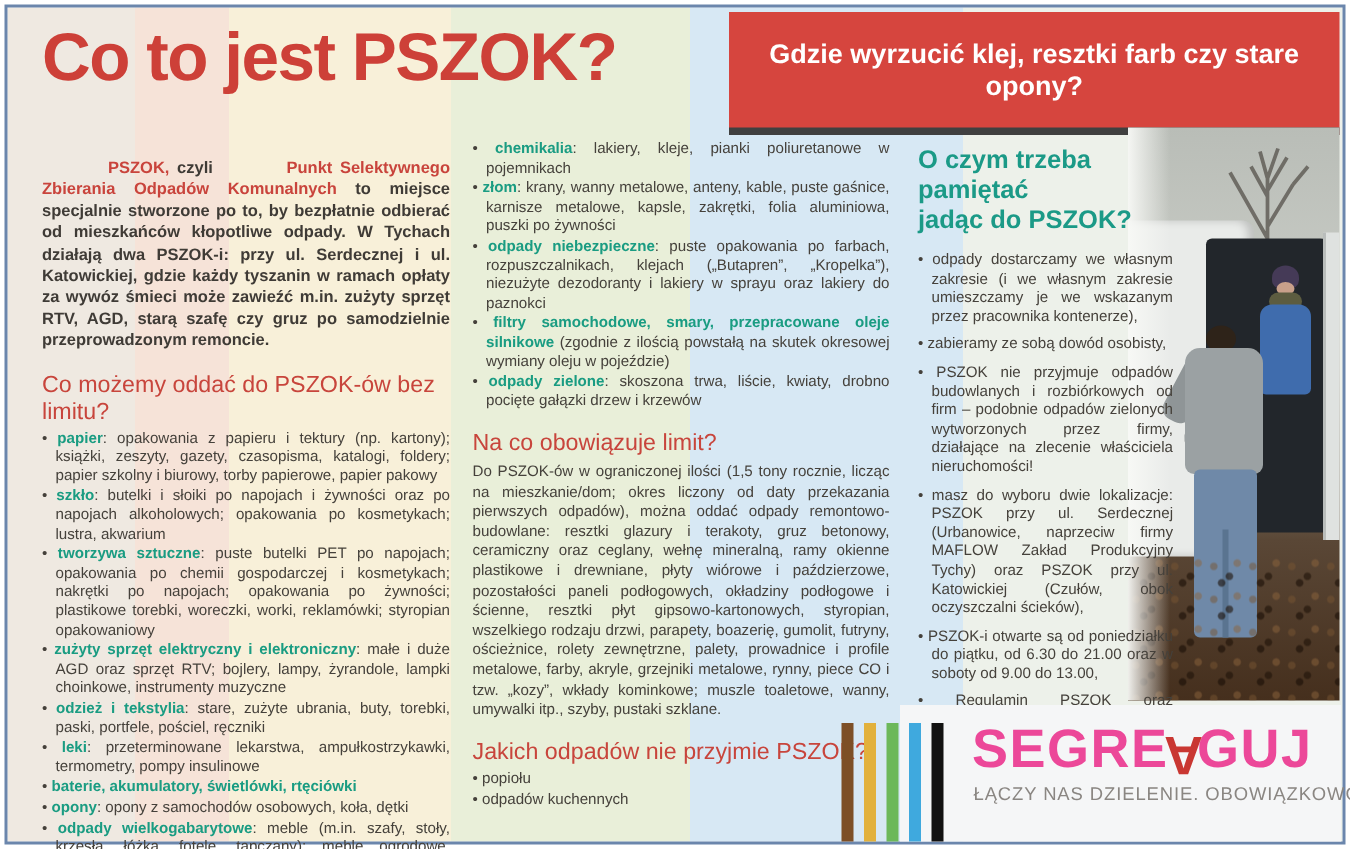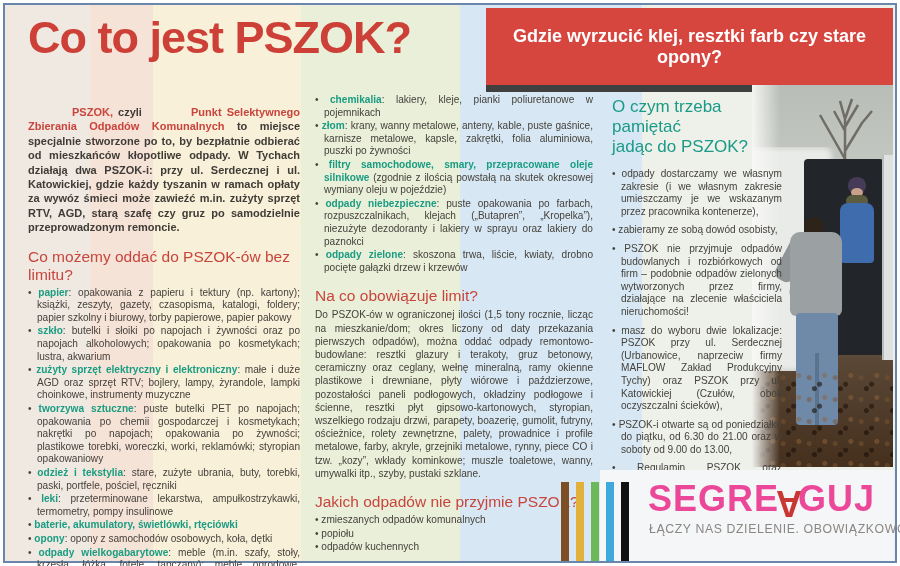--- a/index.html
+++ b/index.html
@@ -10,33 +10,33 @@
     background:linear-gradient(90deg,
       #efe9e1 0,#efe9e1 85px,
       #f6e3d8 85px,#f6e3d8 148px,
       #f8f0d9 148px,#f8f0d9 296px,
       #e9efd9 296px,#e9efd9 455px,
       #d7e8f4 455px,#d7e8f4 637px,
       #edf1ea 637px,#edf1ea 100%);}
   .title{position:absolute;left:28px;top:12px;font-size:45px;font-weight:bold;
          color:#cd4038;letter-spacing:-1px;}
   .banner{position:absolute;left:486px;top:8px;width:407px;height:77px;background:#d6453e;
-          border-bottom:7px solid #404040;display:flex;flex-direction:column;justify-content:center;
+          border-bottom:5px solid #404040;display:flex;flex-direction:column;justify-content:center;
           align-items:center;text-align:center;color:#fff;}
   .banner .l1{font-size:18px;font-weight:bold;}
   .banner .l2{font-size:13.5px;font-weight:bold;margin-top:4px;}
   .col{position:absolute;color:#45413b;}
   .col-left{left:28px;top:94px;width:272px;}
   .col-mid{left:315px;top:94px;width:278px;}
   .col-right{left:612px;top:97px;width:170px;}
   .intro{font-size:11px;font-weight:bold;line-height:14.4px;text-align:justify;color:#3f3b36;}
   .seg-red{color:#c9443c;padding-left:44px;}
   .seg-dark{color:#3f3b36;}
   .h-red{font-size:15.5px;font-weight:normal;color:#c8453c;margin:13px 0 3px 0;}
-  .h-teal{font-size:17px;font-weight:normal;color:#1b9a87;line-height:20px;margin:0 0 11px 0;}
+  .h-teal{font-size:17px;font-weight:bold;color:#1b9a87;line-height:20px;margin:0 0 11px 0;}
   ul.doc-list{list-style:none;margin:0;padding:0;font-size:10.1px;line-height:12.6px;
       text-align:justify;}
   ul.doc-list li{padding-left:9px;text-indent:-9px;margin:0 0 1px 0;}
   ul.space li{margin-bottom:6px;text-align:justify;}
   .term{color:#1a9c82;font-weight:bold;}
   .para{font-size:10.1px;line-height:13.2px;text-align:justify;margin:0;}
   .link{color:#0b9e5f;font-weight:bold;cursor:pointer;}
   
   .photo{position:absolute;left:752px;top:85px;width:141px;height:382px;overflow:hidden;
      background:linear-gradient(#b9bdb7 0%,#c7cac4 28%,#b7b3ab 42%,#8a8276 55%,#5a4736 72%,#452f1d 100%);}
@@ -109,43 +109,42 @@
     <div class="ground-tex"></div>
     <div class="photo-fade"></div>
   </div>
 
   <div class="col col-left">
     <p class="intro" id="intro"><span class="seg-red">PSZOK,</span><span class="seg-dark"> czyli </span><span class="seg-red">Punkt Selektywnego Zbierania Odpadów Komunalnych</span><span class="seg-dark"> to miejsce specjalnie stworzone po to, by bezpłatnie odbierać od mieszkańców kłopotliwe odpady. W Tychach działają dwa PSZOK-i: przy ul. Serdecznej i ul. Katowickiej, gdzie każdy tyszanin w ramach opłaty za wywóz śmieci może zawieźć m.in. zużyty sprzęt RTV, AGD, starą szafę czy gruz po samodzielnie przeprowadzonym remoncie.</span></p>
     <div class="h-red">Co możemy oddać do PSZOK-ów bez limitu?</div>
     <ul class="doc-list" id="left-list">
         <li class="item"><span class="blt">• </span><span class="term">papier</span><span class="sep">: </span><span class="desc">opakowania z papieru i tektury (np. kartony); książki, zeszyty, gazety, czasopisma, katalogi, foldery; papier szkolny i biurowy, torby papierowe, papier pakowy</span></li>
         <li class="item"><span class="blt">• </span><span class="term">szkło</span><span class="sep">: </span><span class="desc">butelki i słoiki po napojach i żywności oraz po napojach alkoholowych; opakowania po kosmetykach; lustra, akwarium</span></li>
+        <li class="item"><span class="blt">• </span><span class="term">tworzywa sztuczne</span><span class="sep">: </span><span class="desc">puste butelki PET po napojach; opakowania po chemii gospodarczej i kosmetykach; nakrętki po napojach; opakowania po żywności; plastikowe torebki, woreczki, worki, reklamówki; styropian opakowaniowy</span></li>
         <li class="item"><span class="blt">• </span><span class="term">zużyty sprzęt elektryczny i elektroniczny</span><span class="sep">: </span><span class="desc">małe i duże AGD oraz sprzęt RTV; bojlery, lampy, żyrandole, lampki choinkowe, instrumenty muzyczne</span></li>
-        <li class="item"><span class="blt">• </span><span class="term">tworzywa sztuczne</span><span class="sep">: </span><span class="desc">puste butelki PET po napojach; opakowania po chemii gospodarczej i kosmetykach; nakrętki po napojach; opakowania po żywności; plastikowe torebki, woreczki, worki, reklamówki; styropian opakowaniowy</span></li>
         <li class="item"><span class="blt">• </span><span class="term">odzież i tekstylia</span><span class="sep">: </span><span class="desc">stare, zużyte ubrania, buty, torebki, paski, portfele, pościel, ręczniki</span></li>
         <li class="item"><span class="blt">• </span><span class="term">leki</span><span class="sep">: </span><span class="desc">przeterminowane lekarstwa, ampułkostrzykawki, termometry, pompy insulinowe</span></li>
         <li class="item"><span class="blt">• </span><span class="term">baterie, akumulatory, świetlówki, rtęciówki</span></li>
         <li class="item"><span class="blt">• </span><span class="term">opony</span><span class="sep">: </span><span class="desc">opony z samochodów osobowych, koła, dętki</span></li>
         <li class="item"><span class="blt">• </span><span class="term">odpady wielkogabarytowe</span><span class="sep">: </span><span class="desc">meble (m.in. szafy, stoły, krzesła, łóżka, fotele, tapczany); meble ogrodowe, materace, pierzyny, dywany i wykładziny dywanowe, foteliki samochodowe i rowerowe, wózki dziecięce, duże zabawki, sztuczne choinki, zużyty sprzęt sportowy (rowery, narty itp.), wiadra plastikowe, rolety wewnętrzne, żaluzje, zderzaki, wycieraczki gumowe samochodowe</span></li>
       </ul>
   </div>
 
   <div class="col col-mid">
     <ul class="doc-list" id="mid-list">
         <li class="item"><span class="blt">• </span><span class="term">chemikalia</span><span class="sep">: </span><span class="desc">lakiery, kleje, pianki poliuretanowe w pojemnikach</span></li>
         <li class="item"><span class="blt">• </span><span class="term">złom</span><span class="sep">: </span><span class="desc">krany, wanny metalowe, anteny, kable, puste gaśnice, karnisze metalowe, kapsle, zakrętki, folia aluminiowa, puszki po żywności</span></li>
+        <li class="item"><span class="blt">• </span><span class="term">odpady niebezpieczne</span><span class="sep">: </span><span class="desc">puste opakowania po farbach, rozpuszczalnikach, klejach („Butapren”, „Kropelka”), niezużyte dezodoranty i lakiery w sprayu oraz lakiery do paznokci</span></li>
         <li class="item"><span class="blt">• </span><span class="term">filtry samochodowe, smary, przepracowane oleje silnikowe</span><span class="sep"> </span><span class="desc">(zgodnie z ilością powstałą na skutek okresowej wymiany oleju w pojeździe)</span></li>
-        <li class="item"><span class="blt">• </span><span class="term">odpady niebezpieczne</span><span class="sep">: </span><span class="desc">puste opakowania po farbach, rozpuszczalnikach, klejach („Butapren”, „Kropelka”), niezużyte dezodoranty i lakiery w sprayu oraz lakiery do paznokci</span></li>
         <li class="item"><span class="blt">• </span><span class="term">odpady zielone</span><span class="sep">: </span><span class="desc">skoszona trwa, liście, kwiaty, drobno pocięte gałązki drzew i krzewów</span></li>
       </ul>
     <div class="h-red">Na co obowiązuje limit?</div>
     <p class="para">Do PSZOK-ów w ograniczonej ilości (1,5 tony rocznie, licząc na mieszkanie/dom; okres liczony od daty przekazania pierwszych odpadów), można oddać odpady remontowo-budowlane: resztki glazury i terakoty, gruz betonowy, ceramiczny oraz ceglany, wełnę mineralną, ramy okienne plastikowe i drewniane, płyty wiórowe i paździerzowe, pozostałości paneli podłogowych, okładziny podłogowe i ścienne, resztki płyt gipsowo-kartonowych, styropian, wszelkiego rodzaju drzwi, parapety, boazerię, gumolit, futryny, ościeżnice, rolety zewnętrzne, palety, prowadnice i profile metalowe, farby, akryle, grzejniki metalowe, rynny, piece CO i tzw. „kozy”, wkłady kominkowe; muszle toaletowe, wanny, umywalki itp., szyby, pustaki szklane.</p>
     <div class="h-red">Jakich odpadów nie przyjmie PSZOK?</div>
     <ul class="doc-list" id="reject-list">
-        <li class="item"><span class="blt">• </span><span class="desc">zmieszanych odpadów komunalnych</span></li>
         <li class="item"><span class="blt">• </span><span class="desc">popiołu</span></li>
         <li class="item"><span class="blt">• </span><span class="desc">odpadów kuchennych</span></li>
       </ul>
   </div>
 
   <div class="col col-right">
     <div class="h-teal">
       <span>O czym trzeba pamiętać</span><br>
       <span>jadąc do PSZOK?</span>
     </div>

